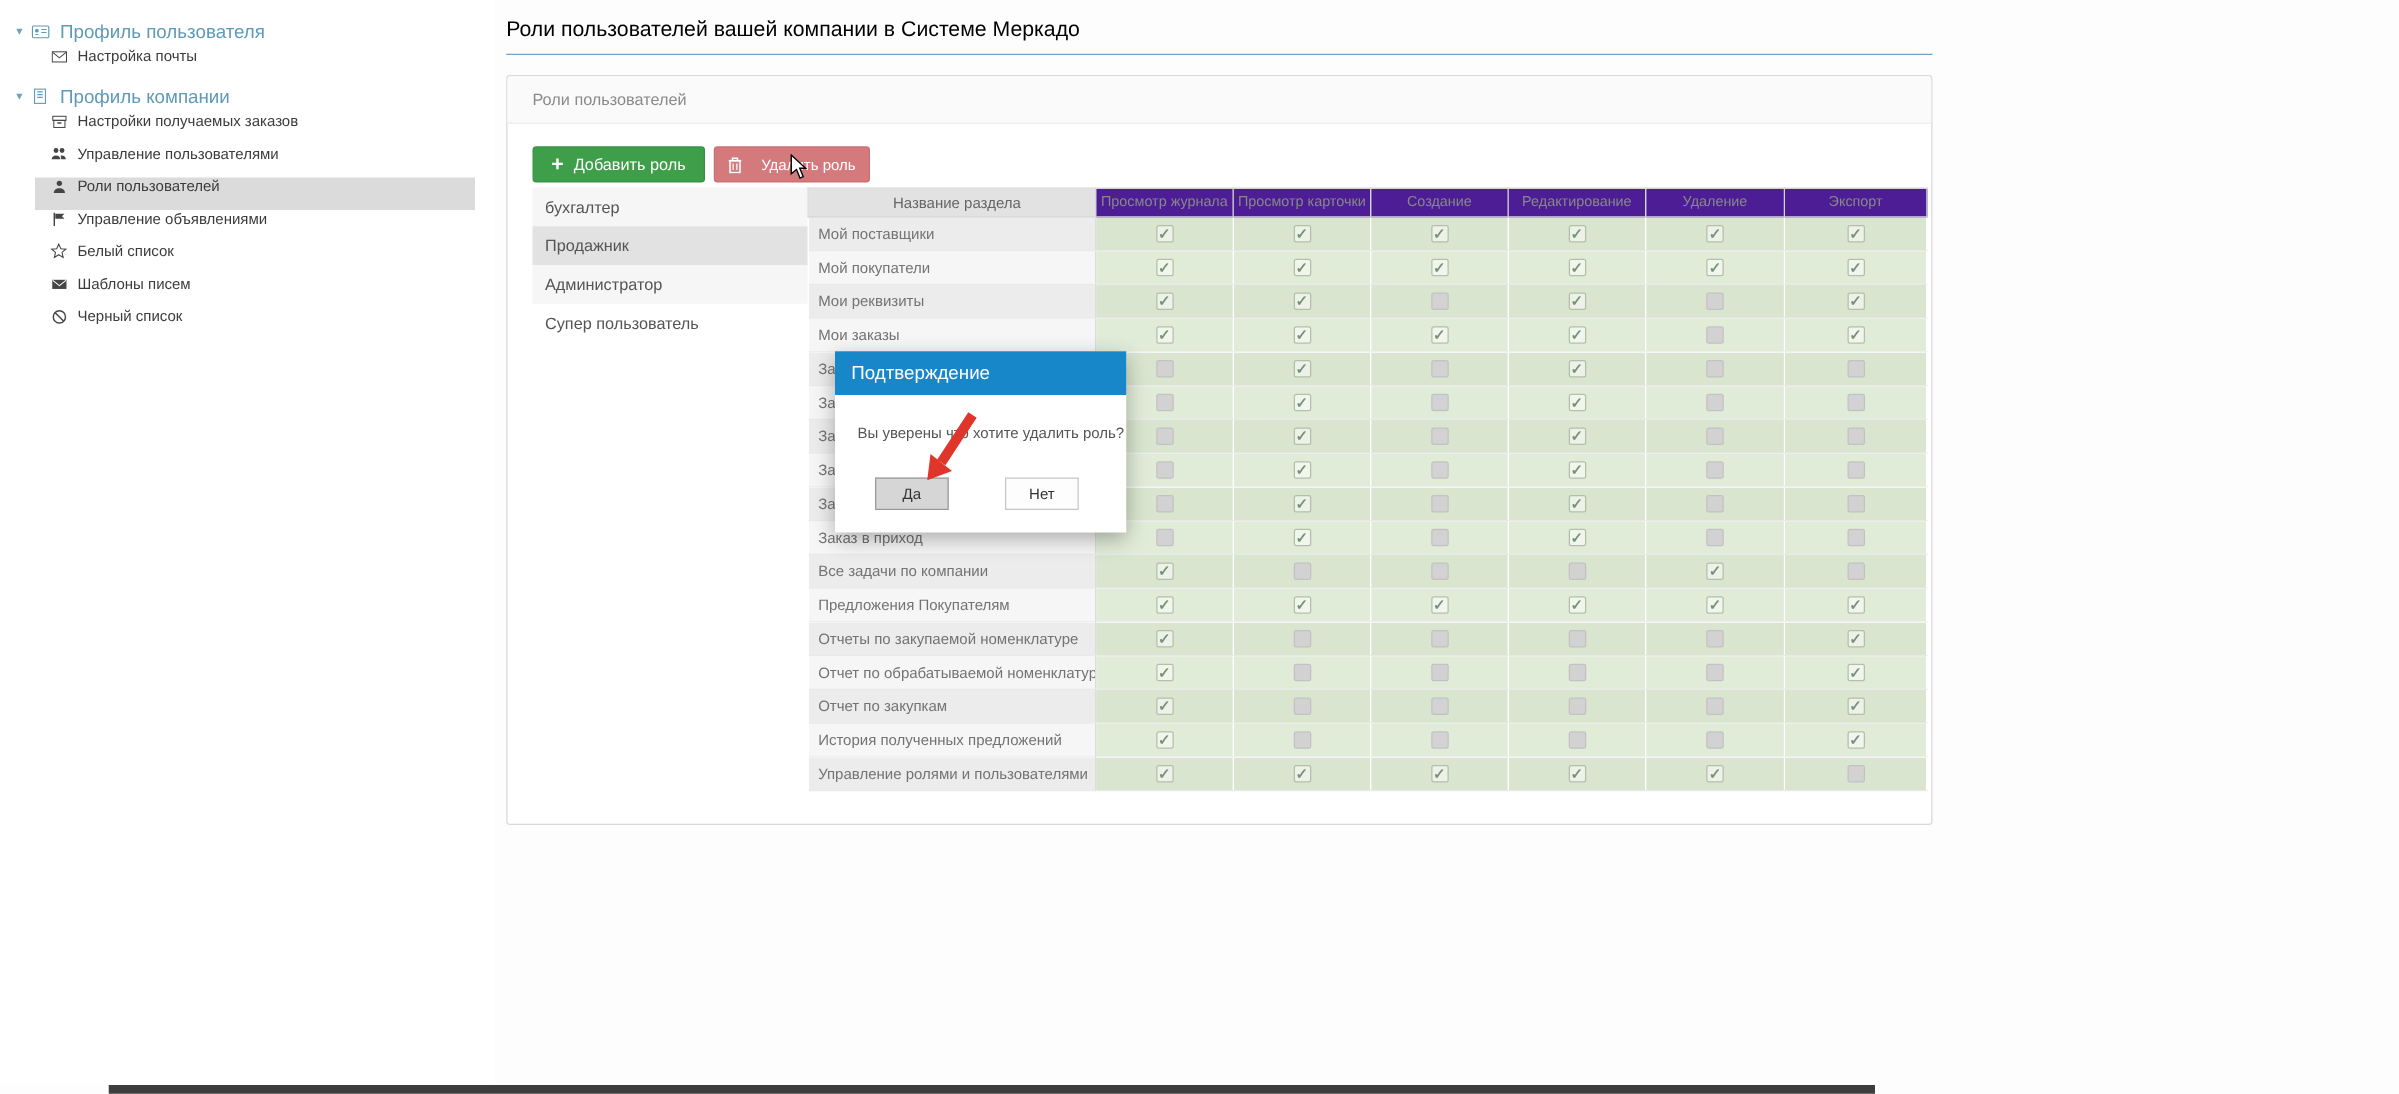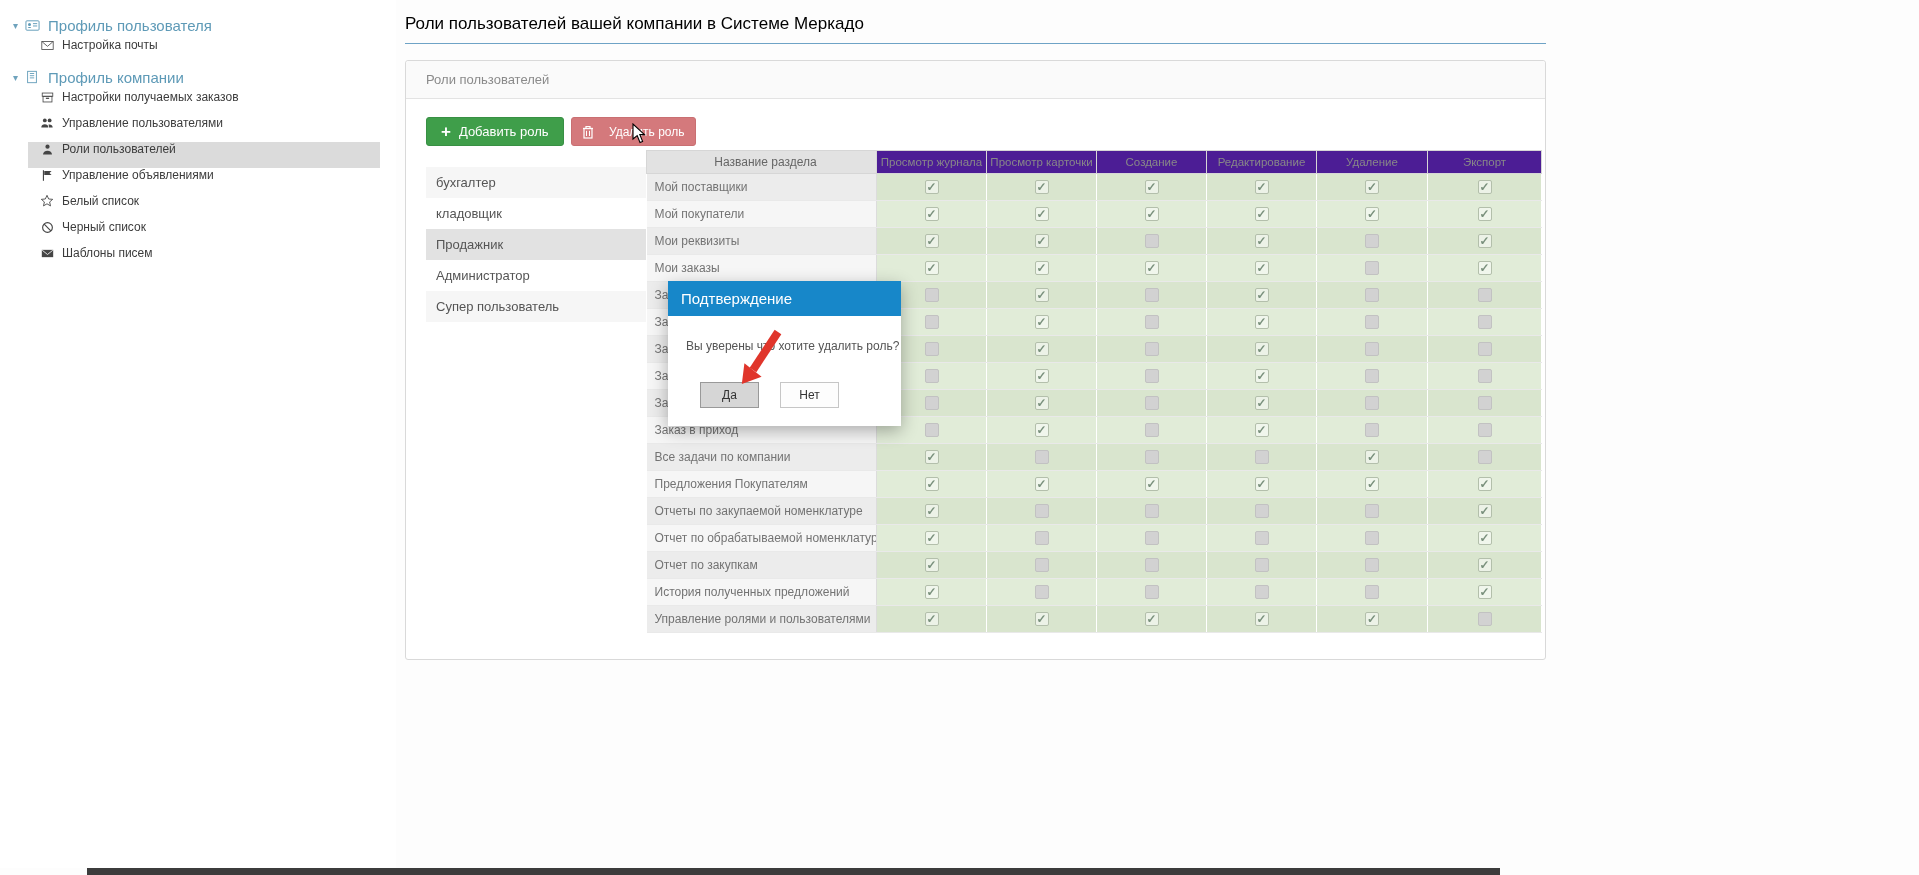--- a/index.html
+++ b/index.html
@@ -25,21 +25,21 @@
          border:1px solid #d9d9d9;border-radius:3px}
   .panel-header{height:38px;line-height:37px;padding-left:20px;background:#fafafa;
                 border-bottom:1px solid #e3e3e3;color:#8a8a8a;font-size:13px;border-radius:3px 3px 0 0}
 
   .btn-add{position:absolute;left:20px;top:56px;height:29px;background:#3f9e4a;border:1px solid #389044;
            border-radius:3px;color:#fff;font-size:13px;display:flex;align-items:center;padding:0 14px;gap:8px;cursor:pointer}
   .btn-add .plus{font-size:17px;font-weight:bold;line-height:1}
   .btn-del{position:absolute;left:165px;top:56px;height:29px;background:#d4797c;border:1px solid #c96f72;
            border-radius:3px;color:#fff;font-size:12px;display:flex;align-items:center;padding:0 10px;gap:7px;cursor:pointer}
 
-  .roles{position:absolute;left:20px;top:106px;width:220px;list-style:none}
+  .roles{position:absolute;left:20px;top:89px;width:220px;list-style:none}
   .roles li{height:31px;line-height:31px;padding-left:10px;font-size:13px;color:#555;cursor:pointer}
   .roles li:nth-child(odd){background:#f6f6f6}
   .roles li.selected{background:#e2e2e2}
 
   
   .perm-table{position:absolute;left:240px;top:89px;width:895px;border-collapse:collapse;table-layout:fixed;font-size:12px}
   .perm-table th{height:23px;font-weight:normal;border:1px solid #d6d6d6}
   .perm-table th.name-h{background:#e2e2e2;text-align:center;padding-left:8px;color:#666;font-size:12px}
   .perm-table th.perm-h{background:#4c1d95;color:#888;font-size:11.5px}
   .perm-table td{height:27px;border-bottom:1px solid #e9e9e9;white-space:nowrap;overflow:hidden}
@@ -53,21 +53,21 @@
   .cb.on{background:rgba(255,255,255,.5);border:1px solid #b3bfab;color:#79907c;font-size:12px;line-height:12px;font-weight:bold}
   .cb.off{background:#d2d2d2;border:1px solid #c2c2c2}
 
   
   .dialog{position:absolute;left:668px;top:281px;width:233px;height:145px;background:#fff;
           box-shadow:0 5px 16px rgba(0,0,0,.3);z-index:10}
   .dialog-header{height:35px;line-height:35px;background:#1787c9;color:#fff;font-size:15px;font-weight:normal;padding-left:13px}
   .dialog-msg{margin:23px 0 0 18px;font-size:12px;color:#555}
   .dialog-btn{position:absolute;width:59px;height:26px;font-size:12px;color:#333;font-family:inherit;cursor:pointer}
   .dialog-btn.yes{left:32px;top:101px;background:#d6d6d6;border:1px solid #999}
-  .dialog-btn.no{left:112px;top:101px;background:#fdfdfd;border:1px solid #c6c6c6}
+  .dialog-btn.no{left:136px;top:101px;background:#fdfdfd;border:1px solid #c6c6c6}
 
   .annotation-arrow{position:absolute;left:725px;top:326px;z-index:20;pointer-events:none}
   .mouse-cursor{position:absolute;left:632px;top:123px;z-index:30;pointer-events:none}
   .bottom-bar{position:absolute;left:87px;top:868px;width:1413px;height:7px;background:#3c3c3c}
 </style>
 </head>
 <body>
 
 <aside class="sidebar">
   <div>
@@ -148,34 +148,34 @@
         <span class="icon">
           <svg width="14" height="14" viewBox="0 0 16 16">
             <path d="M8 1.5l1.9 4.2 4.6.4-3.5 3 1 4.5L8 11.2 4 13.6l1-4.5-3.5-3 4.6-.4z" fill="none" stroke="currentColor"></path>
           </svg>
         </span>
         <span class="lbl">Белый список</span>
       </div>
       <div class="tree-child">
         <span class="icon">
           <svg width="13" height="13" viewBox="0 0 16 16">
+            <rect x="1" y="3.5" width="14" height="9" fill="currentColor"></rect>
+            <path d="M1.5 4 8 9.2 14.5 4" fill="none" stroke="#fff"></path>
+          </svg>
+        </span>
+        <span class="lbl">Шаблоны писем</span>
+      </div>
+      <div class="tree-child">
+        <span class="icon">
+          <svg width="13" height="13" viewBox="0 0 16 16">
             <circle cx="8" cy="8" r="6" fill="none" stroke="currentColor" stroke-width="1.4"></circle>
             <line x1="3.9" y1="3.9" x2="12.1" y2="12.1" stroke="currentColor" stroke-width="1.4"></line>
           </svg>
         </span>
         <span class="lbl">Черный список</span>
-      </div>
-      <div class="tree-child">
-        <span class="icon">
-          <svg width="13" height="13" viewBox="0 0 16 16">
-            <rect x="1" y="3.5" width="14" height="9" fill="currentColor"></rect>
-            <path d="M1.5 4 8 9.2 14.5 4" fill="none" stroke="#fff"></path>
-          </svg>
-        </span>
-        <span class="lbl">Шаблоны писем</span>
       </div>
     </div>
 </aside>
 
 <h1 class="page-title">Роли пользователей вашей компании в Системе Меркадо</h1>
 <div class="title-rule"></div>
 
 <section class="panel">
   <div class="panel-header">Роли пользователей</div>
 
@@ -192,21 +192,20 @@
           <rect x="2" y="3.5" width="8" height="9.5" fill="none" stroke="#fff" stroke-width="1.2"></rect>
           <line x1="4.5" y1="5.8" x2="4.5" y2="11" stroke="#fff"></line>
           <line x1="7.5" y1="5.8" x2="7.5" y2="11" stroke="#fff"></line>
         </svg>
       </span>
     <span>Удалить роль</span>
   </button>
 
   <ul class="roles">
       <li>бухгалтер</li>
-      <li>кладовщик</li>
       <li class="selected">Продажник</li>
       <li>Администратор</li>
       <li>Супер пользователь</li>
     </ul>
 
   <table class="perm-table">
       <colgroup>
         <col style="width: 230px;">
         <col style="width: 110px;">
         <col style="width: 110px;">

